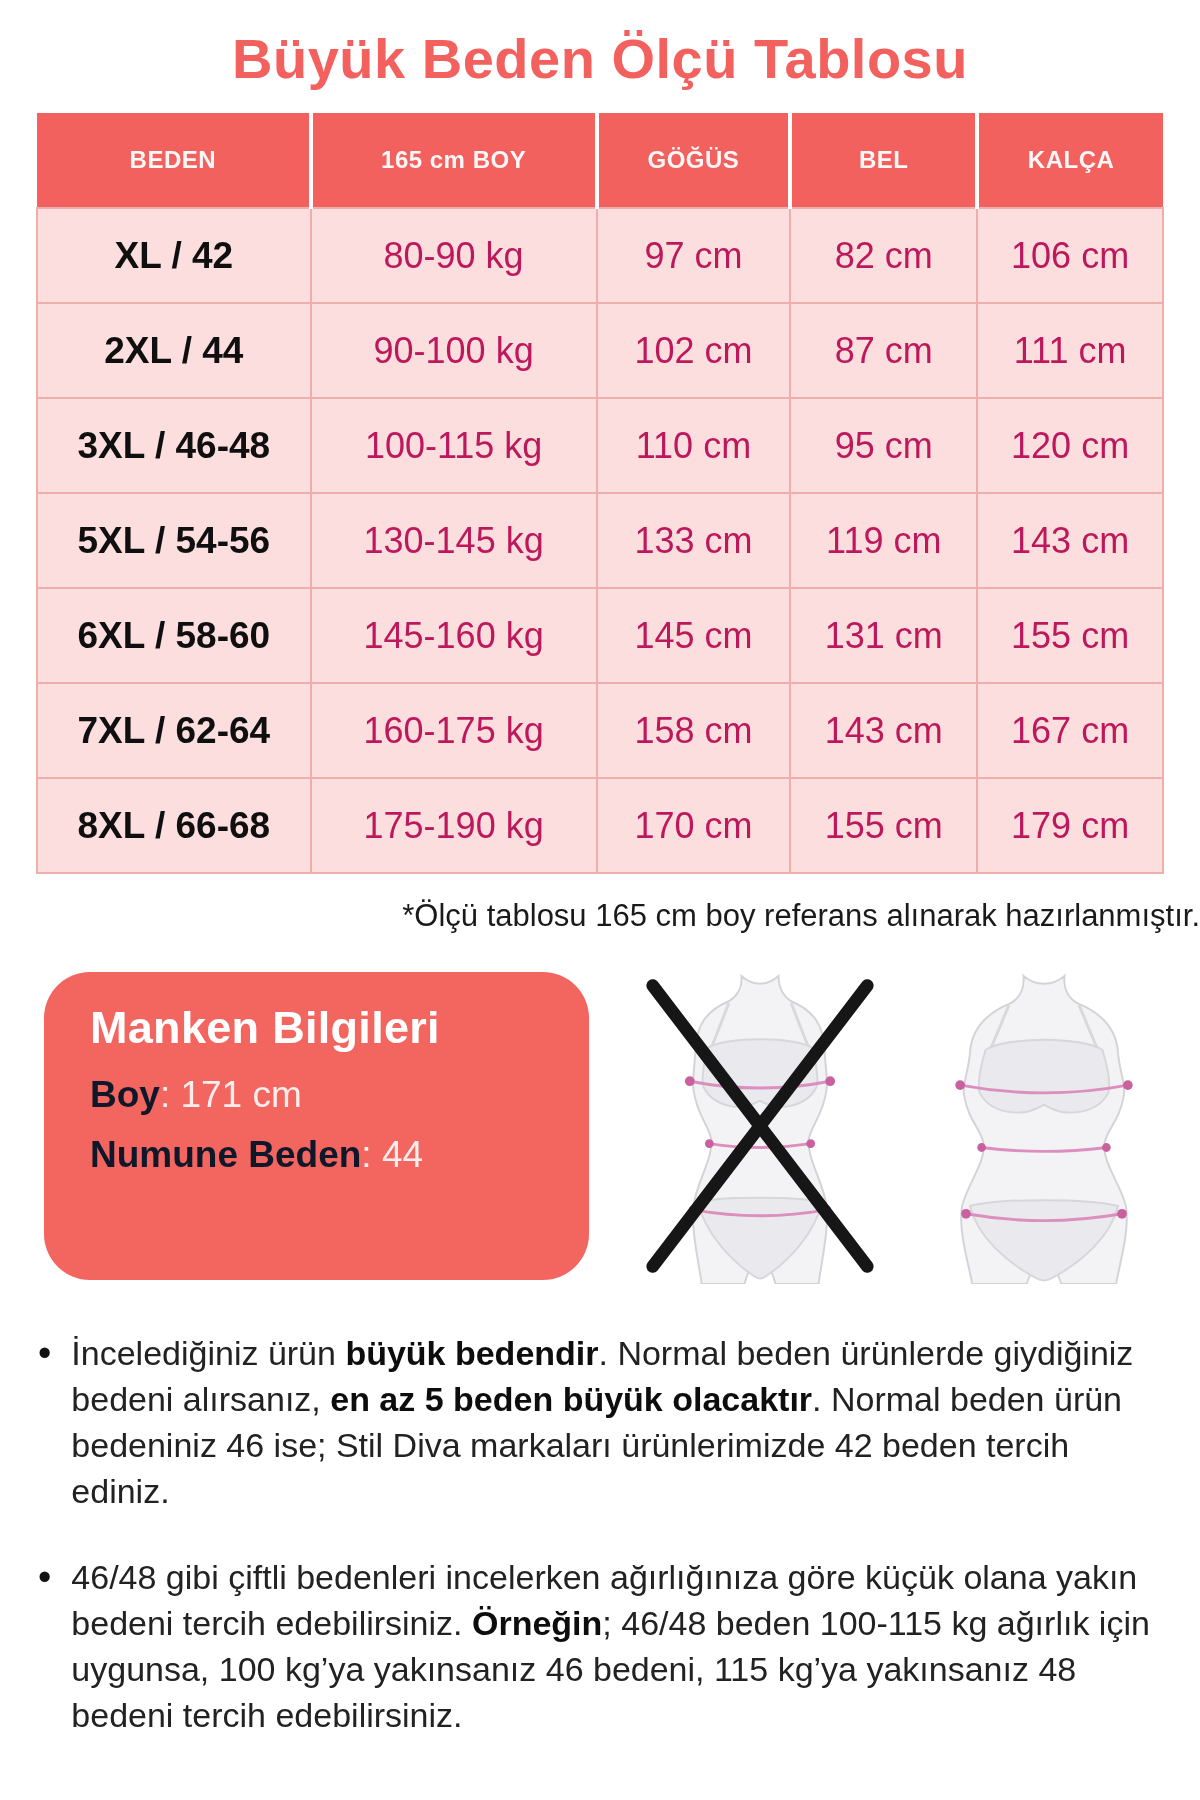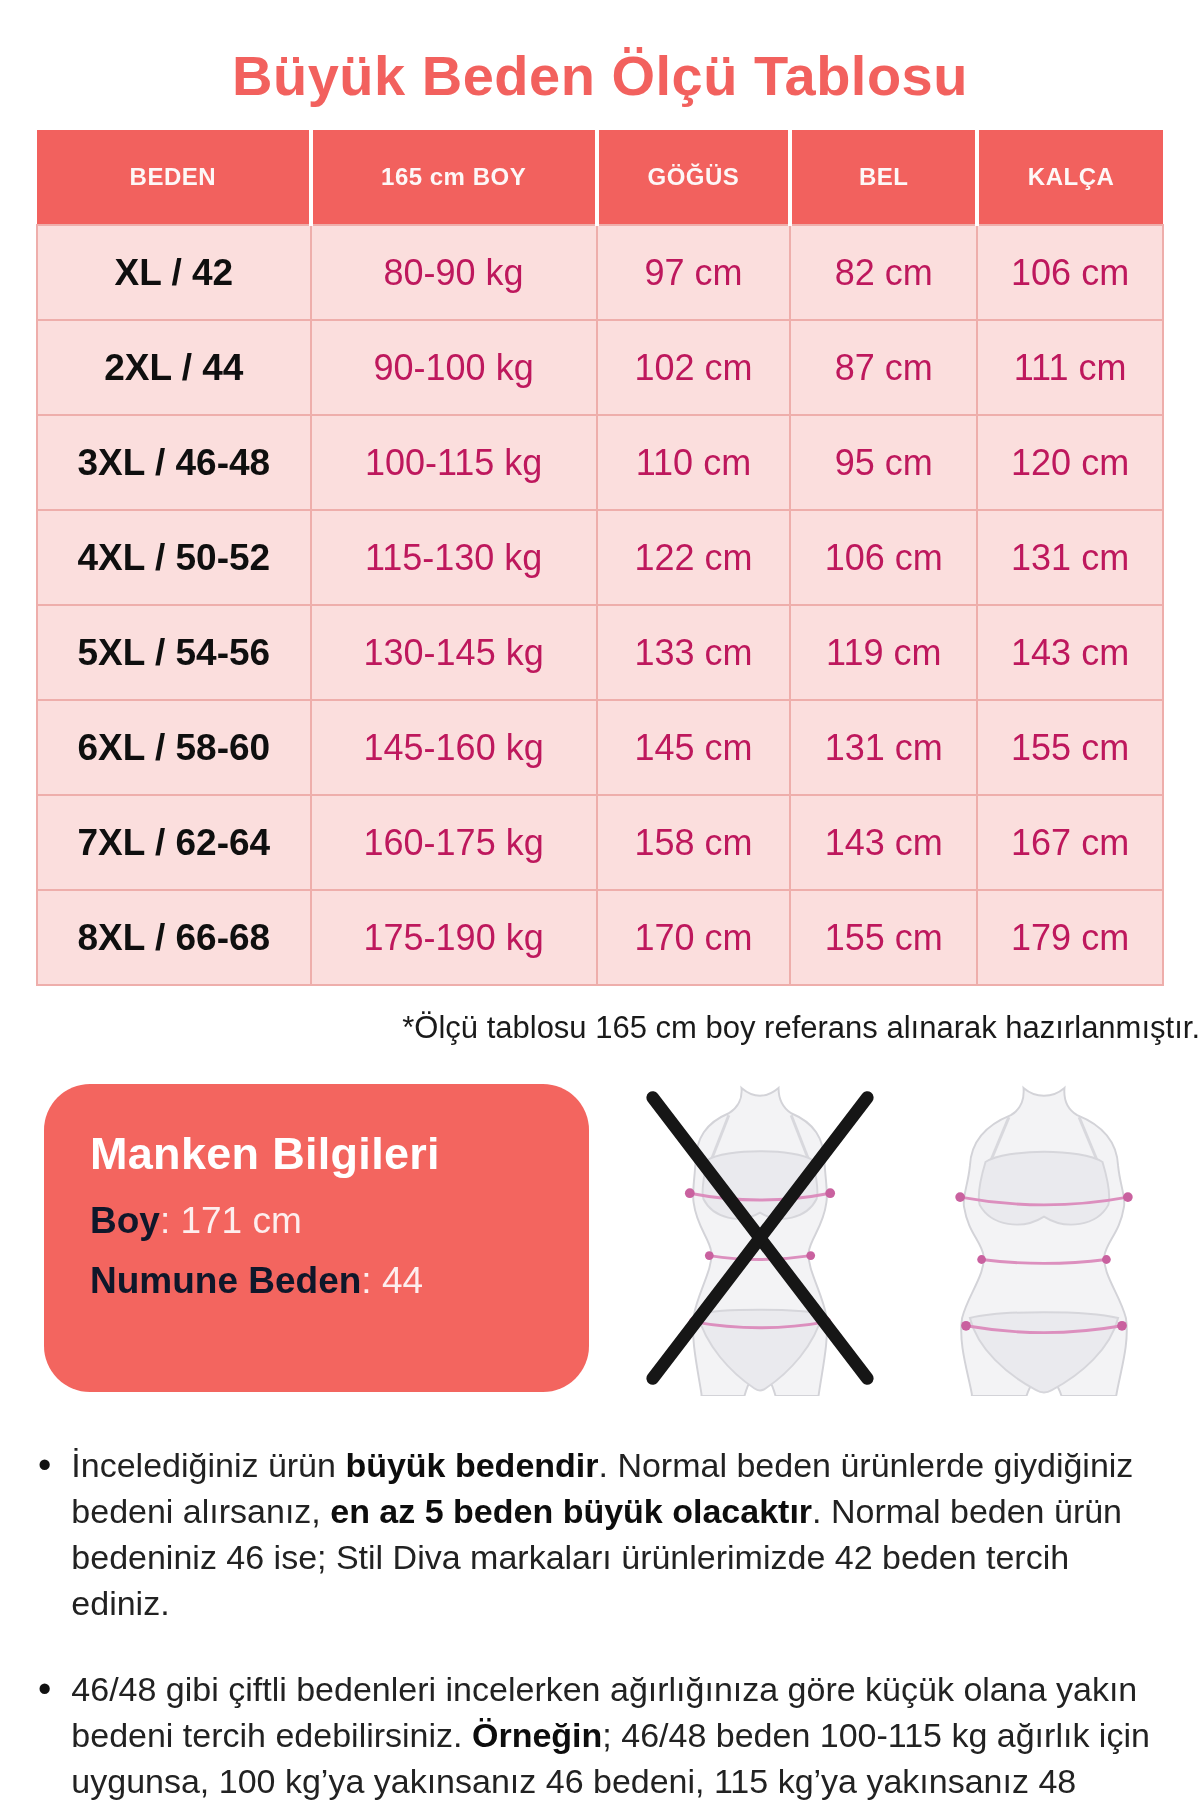--- a/index.html
+++ b/index.html
@@ -7,21 +7,21 @@
     position:relative;
     width:1200px;height:1800px;
     margin:0 auto;
     overflow:hidden;
     background:#ffffff;
     font-family:"Liberation Sans", sans-serif;
     color:#1e1e1e;
   }
   
   .title{
-    margin:43px 0 22px;
+    margin:26px 0 22px;
     text-align:center;
     font-size:56px;
     font-weight:800;
     letter-spacing:.5px;
     color:#f2615e;
   }
   
   table.size-table{
     width:1128px;
     margin:0 auto;
@@ -67,21 +67,21 @@
     align-items:flex-start;
     margin:38px 0 0 44px;
     height:312px;
   }
   .manken-box{
     box-sizing:border-box;
     width:545px;height:308px;
     background:#f3655f;
     border-radius:46px;
     color:#ffffff;
-    padding:38px 46px;
+    padding:24px 46px;
   }
   .manken-box h2{
     margin:6px 0 20px;
     font-size:45px;
     font-weight:800;
     letter-spacing:.3px;
   }
   .info-line{
     font-size:37px;
     margin-top:18px;
@@ -161,27 +161,20 @@
           <td>102 cm</td>
           <td>87 cm</td>
           <td>111 cm</td>
         </tr>
         <tr>
           <td class="size-col">3XL / 46-48</td>
           <td>100-115 kg</td>
           <td>110 cm</td>
           <td>95 cm</td>
           <td>120 cm</td>
-        </tr>
-        <tr>
-          <td class="size-col">4XL / 50-52</td>
-          <td>115-130 kg</td>
-          <td>122 cm</td>
-          <td>106 cm</td>
-          <td>131 cm</td>
         </tr>
         <tr>
           <td class="size-col">5XL / 54-56</td>
           <td>130-145 kg</td>
           <td>133 cm</td>
           <td>119 cm</td>
           <td>143 cm</td>
         </tr>
         <tr>
           <td class="size-col">6XL / 58-60</td>

